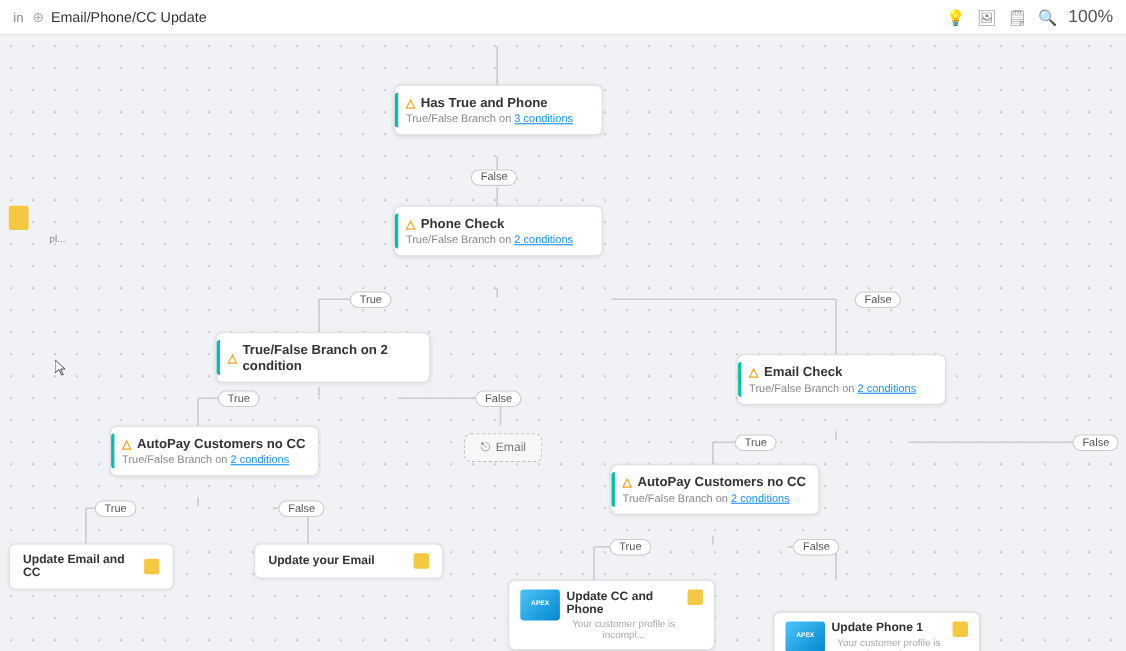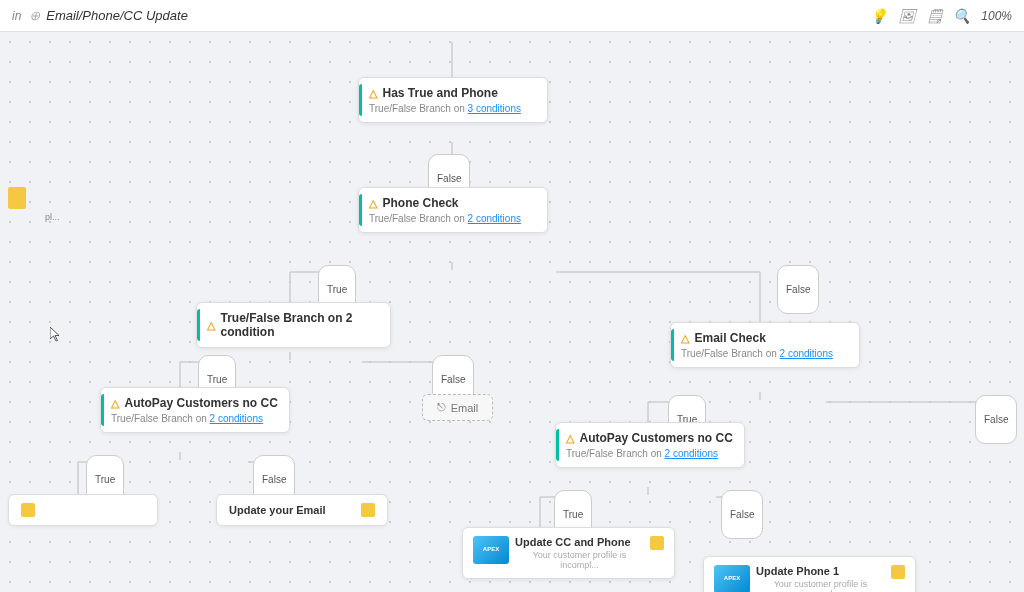--- a/index.html
+++ b/index.html
@@ -17,21 +17,20 @@
       position: absolute;
       top: 0; left: 0; right: 0;
       height: 32px;
       background: #fff;
       border-bottom: 1px solid #e0e0e0;
       display: flex;
       align-items: center;
       padding: 0 12px;
       gap: 8px;
       z-index: 10;
-      font-style: italic;
     }
     .topbar-in {
       font-size: 12px;
       color: #888;
     }
     .topbar-breadcrumb {
       display: flex;
       align-items: center;
       gap: 6px;
     }
@@ -49,21 +48,21 @@
       display: flex;
       align-items: center;
       gap: 10px;
     }
     .topbar-icon {
       font-size: 14px;
       color: #888;
       cursor: pointer;
     }
     .zoom-label {
-      font-size: 12px;
+      font-size: 16px;
       color: #555;
     }
 
     
     .canvas {
       position: absolute;
       top: 32px; left: 0; right: 0; bottom: 0;
       background: #f0f2f5;
       background-image: radial-gradient(circle, #ccc 1px, transparent 1px);
       background-size: 20px 20px;
@@ -131,21 +130,21 @@
       text-decoration: underline;
       cursor: pointer;
     }
 
     
     .badge {
       position: absolute;
       background: #fff;
       border: 1px solid #ccc;
       border-radius: 10px;
-      padding: 18px 8px;
+      padding: 1px 8px;
       font-size: 10px;
       color: #555;
       white-space: nowrap;
     }
 
     
     .exit-node {
       position: absolute;
       background: #f7f7f7;
       border: 1px dashed #bbb;
@@ -158,21 +157,21 @@
       gap: 5px;
     }
 
     
     .msg-node {
       position: absolute;
       background: #fff;
       border: 1px solid #ddd;
       border-radius: 6px;
       padding: 8px 10px;
-      width: 213px;
+      width: 188px;
       box-shadow: 0 1px 4px rgba(0,0,0,0.08);
       display: flex;
       align-items: flex-start;
       gap: 6px;
     }
     .msg-thumb {
       width: 36px;
       height: 28px;
       background: linear-gradient(135deg, #4fc3f7, #0288d1);
       border-radius: 3px;
@@ -387,24 +386,25 @@
     <div class="node-subtitle">
       <span>True/False Branch on </span><span class="node-link">2 conditions</span>
     </div>
   </div>
 
   <div class="badge" style="left:554px; top:458px;">True</div>
 
   <div class="badge" style="left:721px; top:458px;">False</div>
 
   <div class="simple-node" style="left:8px; top:462px; width:150px;">
+    <span>Update Email and CC</span>
     <div class="msg-badge"></div>
   </div>
 
-  <div class="simple-node" style="left:216px; top:462px; width:172px;">
+  <div class="simple-node" style="left:231px; top:462px; width:172px;">
     <span>Update your Email</span>
     <div class="msg-badge"></div>
   </div>
 
   <div class="msg-node" style="left:462px; top:495px;">
     <div class="msg-thumb">
       <span style="font-size:6px; text-align:center; line-height:1.2;">APEX</span>
     </div>
     <div class="msg-info">
       <div class="msg-title">Update CC and Phone</div>

